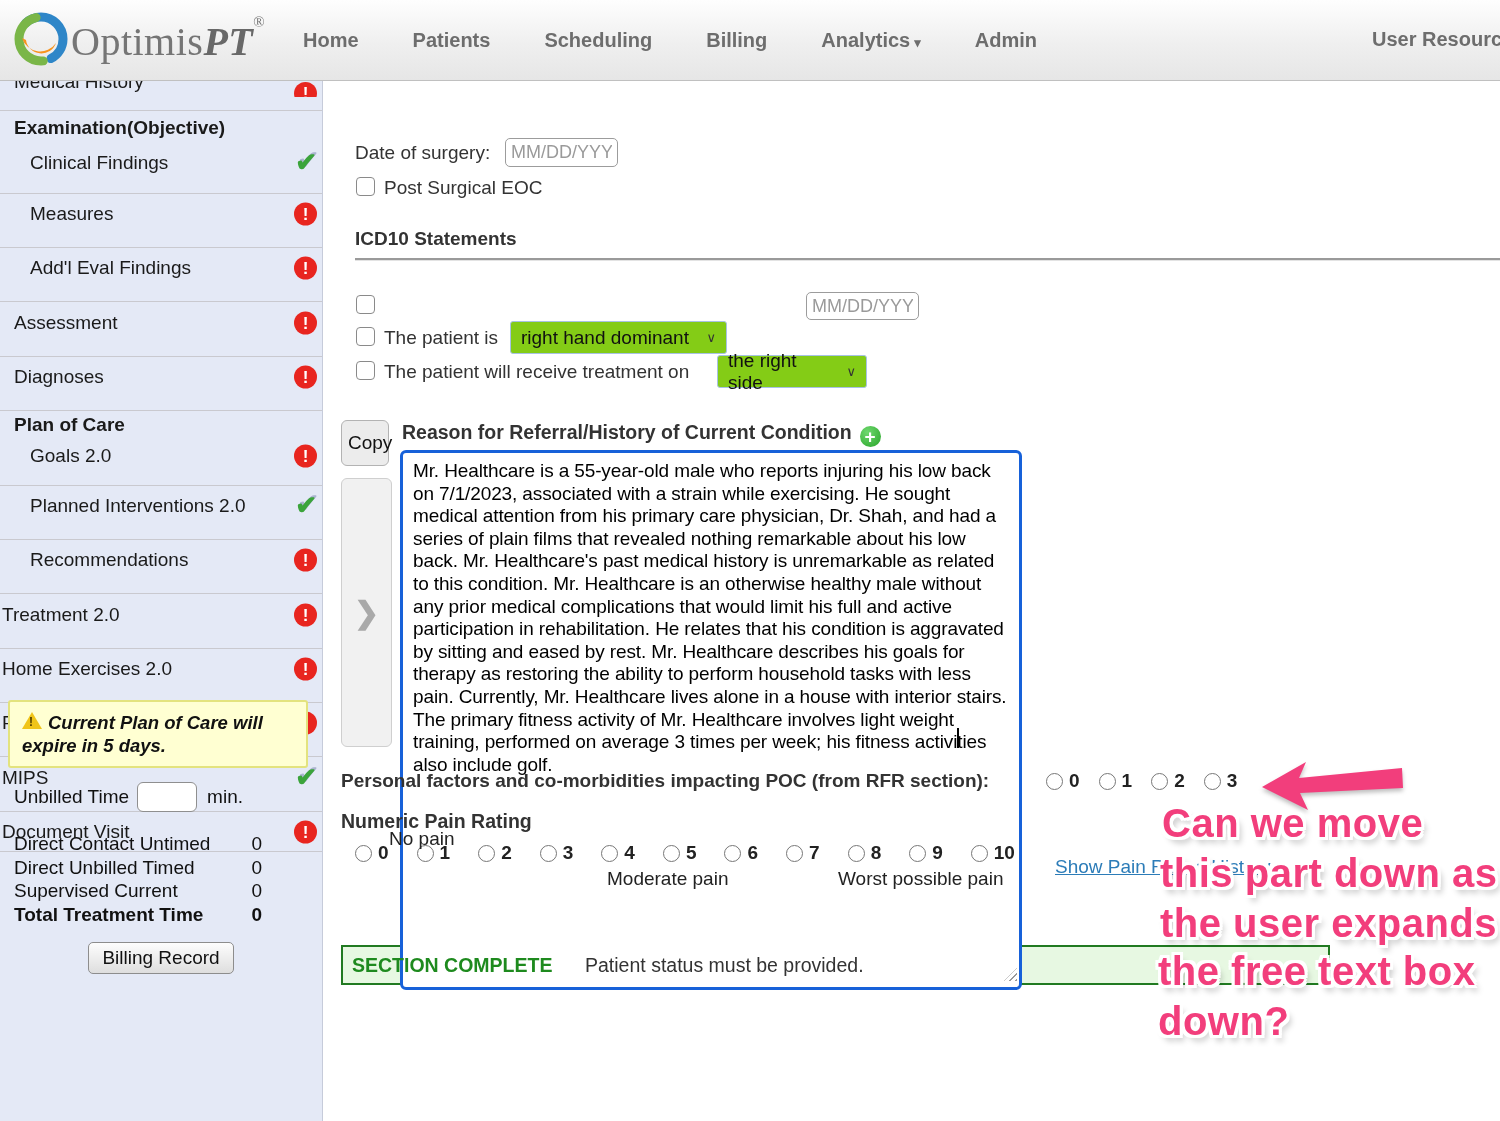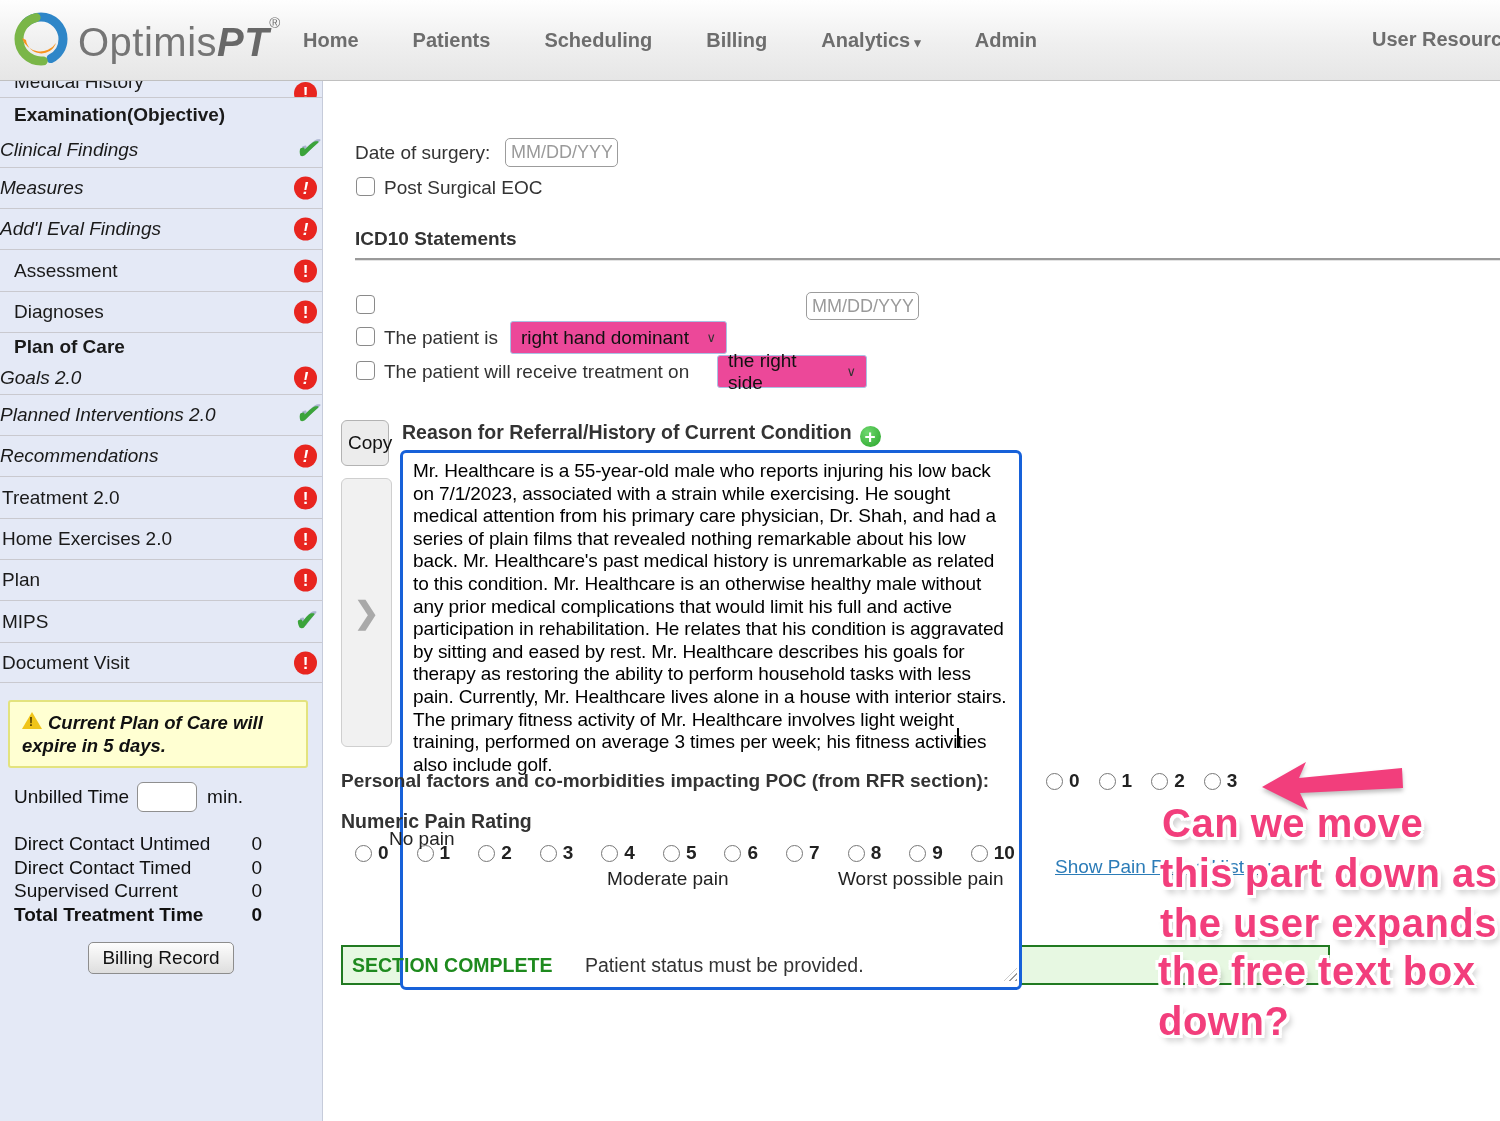--- a/index.html
+++ b/index.html
@@ -4,33 +4,33 @@
 <style>
   html,body{margin:0;padding:0;}
   body{
     width:1500px;height:1121px;position:relative;overflow:hidden;
     background:#fff;font-family:"Liberation Sans",sans-serif;color:#222;
   }
   
   .topbar{position:absolute;left:0;top:0;width:1500px;height:80px;z-index:20;
     background:linear-gradient(#fefefe,#efefef 55%,#e6e6e6);border-bottom:1px solid #c0c0c0;}
   .logo{position:absolute;left:12px;top:10px;display:flex;align-items:center;}
-  .logo-text{font-family:Liberation Sans, sans-serif;font-size:40px;color:#757575;margin-left:8px;letter-spacing:.5px;}
+  .logo-text{font-family:Liberation Serif, serif;font-size:40px;color:#757575;margin-left:1px;letter-spacing:.5px;}
   .logo-text b{font-style:italic;color:#686868;}
   .logo-reg{font-size:15px;vertical-align:28px;color:#757575;}
   .nav{position:absolute;left:303px;top:0;height:80px;display:flex;align-items:center;gap:54px;}
   .nav-item{font-size:20px;font-weight:bold;color:#6d6d6d;cursor:pointer;white-space:nowrap;}
   .nav-caret{font-size:13px;color:#6d6d6d;margin-left:4px;}
   .user-res{position:absolute;left:1372px;top:28px;font-size:20px;font-weight:bold;color:#6d6d6d;white-space:nowrap;}
   
   .sidebar{position:absolute;left:0;top:80px;width:323px;height:1041px;
     background:#e4e9f6;border-right:1px solid #c6cbda;box-sizing:border-box;z-index:2;}
   .srow{position:relative;display:flex;align-items:center;font-size:19px;color:#1a1a1a;box-sizing:border-box;}
-  .sep{border-top:1px solid #c9c9cf;}
-  .ind0{padding-left:2px;} .ind1{padding-left:14px;} .ind2{font-style:italic;}
+  .sep{border-top:1px solid #c9c9cf;margin-top:13px;}
+  .ind0{padding-left:2px;} .ind1{padding-left:14px;} .ind2{padding-left:30px;}
   .sbold{font-weight:bold;}
   .sicon{position:absolute;right:5px;top:50%;transform:translateY(-50%);}
   .err-badge{display:inline-block;width:23px;height:23px;border-radius:50%;background:#e8251f;
     color:#fff;font-weight:bold;font-size:17px;line-height:23px;text-align:center;}
   .ok-check{display:inline-block;font-size:26px;line-height:22px;color:#3ba43b;
     text-shadow:2px -2px 0 #aab4cf;font-weight:bold;}
   .clipped{height:17px;overflow:hidden;}
   .clipped .clipin{margin-top:-14px;}
   .clipped .sicon{top:2px;transform:none;}
   .warnbox{position:absolute;left:8px;top:620px;width:300px;box-sizing:border-box;
@@ -51,21 +51,21 @@
   .main{position:absolute;left:323px;top:80px;width:1177px;height:1041px;background:#fff;padding-left:16px;}
   .lbl{position:absolute;font-size:19px;color:#333;white-space:nowrap;}
   .txtinput{position:absolute;box-sizing:border-box;border:1px solid #9c9c9c;border-radius:5px;
     font-size:18px;color:#444;padding:2px 5px;background:#fff;overflow:hidden;font-family:"Liberation Sans",sans-serif;}
   .txtinput::placeholder{color:#9a9a9a;}
   .cbox{position:absolute;width:19px;height:19px;box-sizing:border-box;border:1.6px solid #8a8a8a;
     border-radius:4px;background:#fff;}
   .h-bold{position:absolute;font-size:19px;font-weight:bold;color:#333;white-space:nowrap;}
   .hr{position:absolute;height:0;border-top:2px solid #9a9a9a;border-bottom:1px solid #e3e3e3;}
   .selectbox{position:absolute;box-sizing:border-box;border:1px solid #a8c2e4;border-radius:3px;
-    background:#ec4899;font-size:19px;color:#111;display:flex;align-items:center;
+    background:#84cc16;font-size:19px;color:#111;display:flex;align-items:center;
     padding:0 10px;justify-content:space-between;cursor:pointer;}
   .selectbox .chev{font-size:13px;color:#333;margin-left:12px;}
   .copy-btn{position:absolute;left:18px;top:340px;width:48px;height:46px;background:#ececec;
     border:1px solid #b3b3b3;border-radius:6px;font-size:19px;color:#111;font-family:"Liberation Sans",sans-serif;z-index:3;}
   .expand-strip{position:absolute;left:18px;top:398px;width:49px;height:267px;background:#f1f1f1;
     border:1px solid #cfcfcf;border-radius:6px;z-index:3;display:flex;align-items:center;justify-content:center;
     color:#a9a9a9;font-size:30px;font-weight:bold;cursor:pointer;}
   .plus-ic{display:inline-block;width:21px;height:21px;border-radius:50%;background:radial-gradient(circle at 35% 30%,#6fd86f,#28a428);
     color:#fff;font-size:19px;line-height:21px;text-align:center;font-weight:bold;margin-left:8px;vertical-align:-4px;}
   .rfr-box{position:absolute;left:77px;top:370px;width:622px;height:540px;box-sizing:border-box;
@@ -199,21 +199,21 @@
     <input value="" style="">
     <span>min.</span>
   </div>
 
   <div class="stats">
     <div class="vrow">
         <span>Direct Contact Untimed</span>
         <span>0</span>
       </div>
     <div class="vrow">
-        <span>Direct Contact Timed</span>
+        <span>Direct Unbilled Timed</span>
         <span>0</span>
       </div>
     <div class="vrow">
         <span>Supervised Current</span>
         <span>0</span>
       </div>
     <div class="vrow tot">
         <span>Total Treatment Time</span>
         <span>0</span>
       </div>

